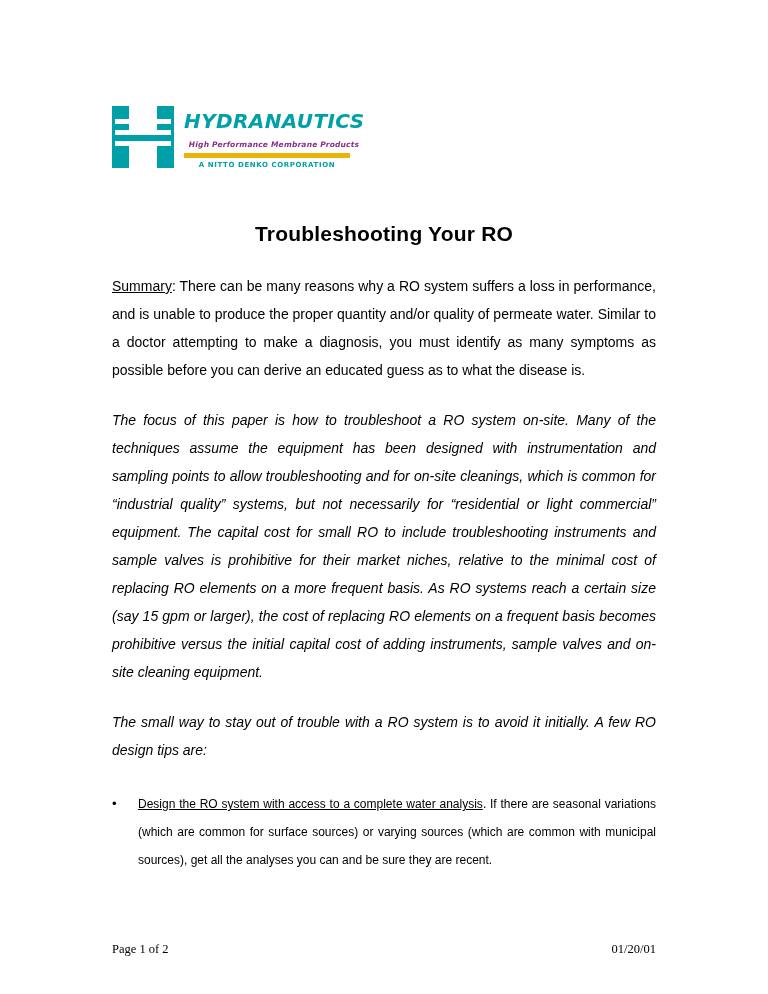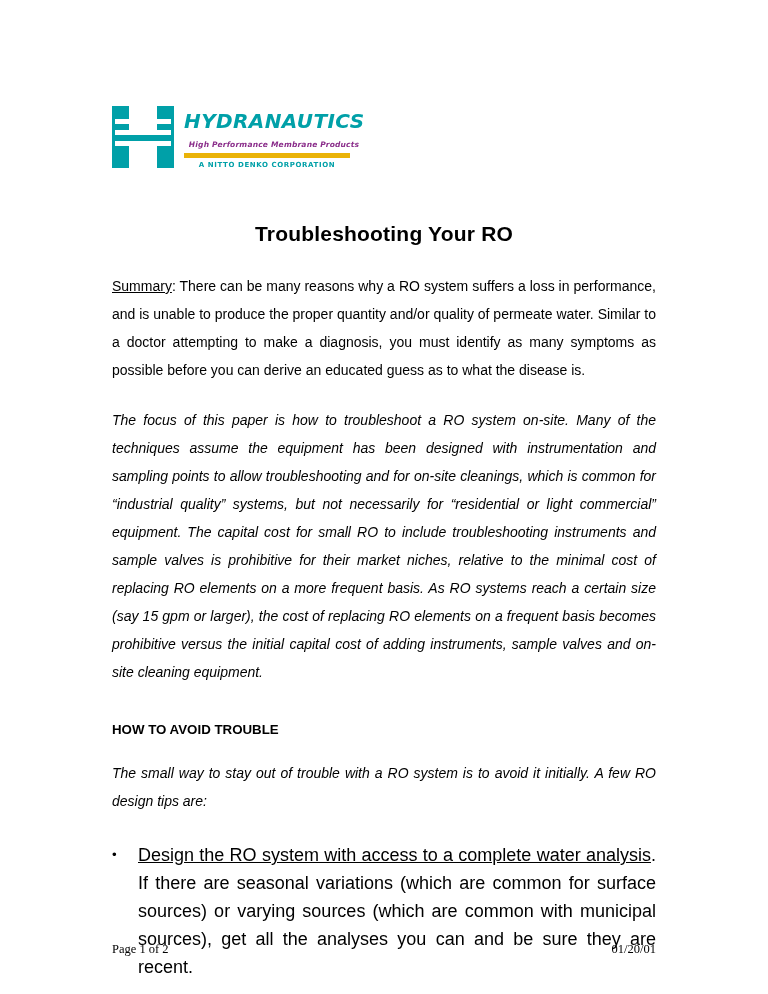--- a/index.html
+++ b/index.html
@@ -138,21 +138,21 @@
     margin-top: 26px;
   }
   .bullet-mark {
     width: 26px;
     flex: 0 0 26px;
     font-size: 13.3px;
     line-height: 28px;
   }
   .bullet-text {
     flex: 1 1 auto;
-    font-size: 18px;
+    font-size: 12px;
     line-height: 28px;
     text-align: justify;
   }
 
   
   .footer {
     position: absolute;
     left: 112px;
     top: 930px;
     width: 544px;
@@ -184,21 +184,20 @@
         <div class="logo-sub">A NITTO DENKO CORPORATION</div>
       </div>
     </div>
 
     <h1 class="doc-title">Troubleshooting Your RO</h1>
 
     <p class="body-text"><span class="u">Summary</span><span>:   There can be many reasons why a RO system suffers a loss in performance, and is unable to produce the proper quantity and/or quality of permeate water. Similar to a doctor attempting to make a diagnosis, you must identify as many symptoms as possible before you can derive an educated guess as to what the disease is.</span></p>
 
     <p class="body-text tight">The focus of this paper is how to troubleshoot a RO system on-site.  Many of the techniques assume the equipment has been designed with instrumentation and sampling points to allow troubleshooting and for on-site cleanings, which is common for “industrial quality” systems, but not necessarily for “residential or light commercial” equipment.    The capital cost for small RO to include troubleshooting instruments and sample valves is prohibitive for their market niches, relative to the minimal cost of replacing RO elements on a more frequent basis.  As RO systems reach a certain size (say 15 gpm or larger), the cost of replacing RO elements on a frequent basis becomes prohibitive versus the initial capital cost of adding instruments, sample valves and on-site cleaning equipment.</p>
 
-    <h2 class="section-head">HOW TO AVOID TROUBLE</h2>
     <p class="body-text tight">The small way to stay out of trouble with a RO system is to avoid it initially.  A few RO design tips are:</p>
 
     <div class="bullet-row">
       <div class="bullet-mark">•</div>
       <div class="bullet-text"><span class="u">Design the RO system with access to a complete water analysis</span><span>.  If there are seasonal variations (which are common for surface sources) or varying sources (which are common with municipal sources), get all the analyses you can and be sure they are recent.</span></div>
     </div>
 
   </div>
 
   <div class="footer">

